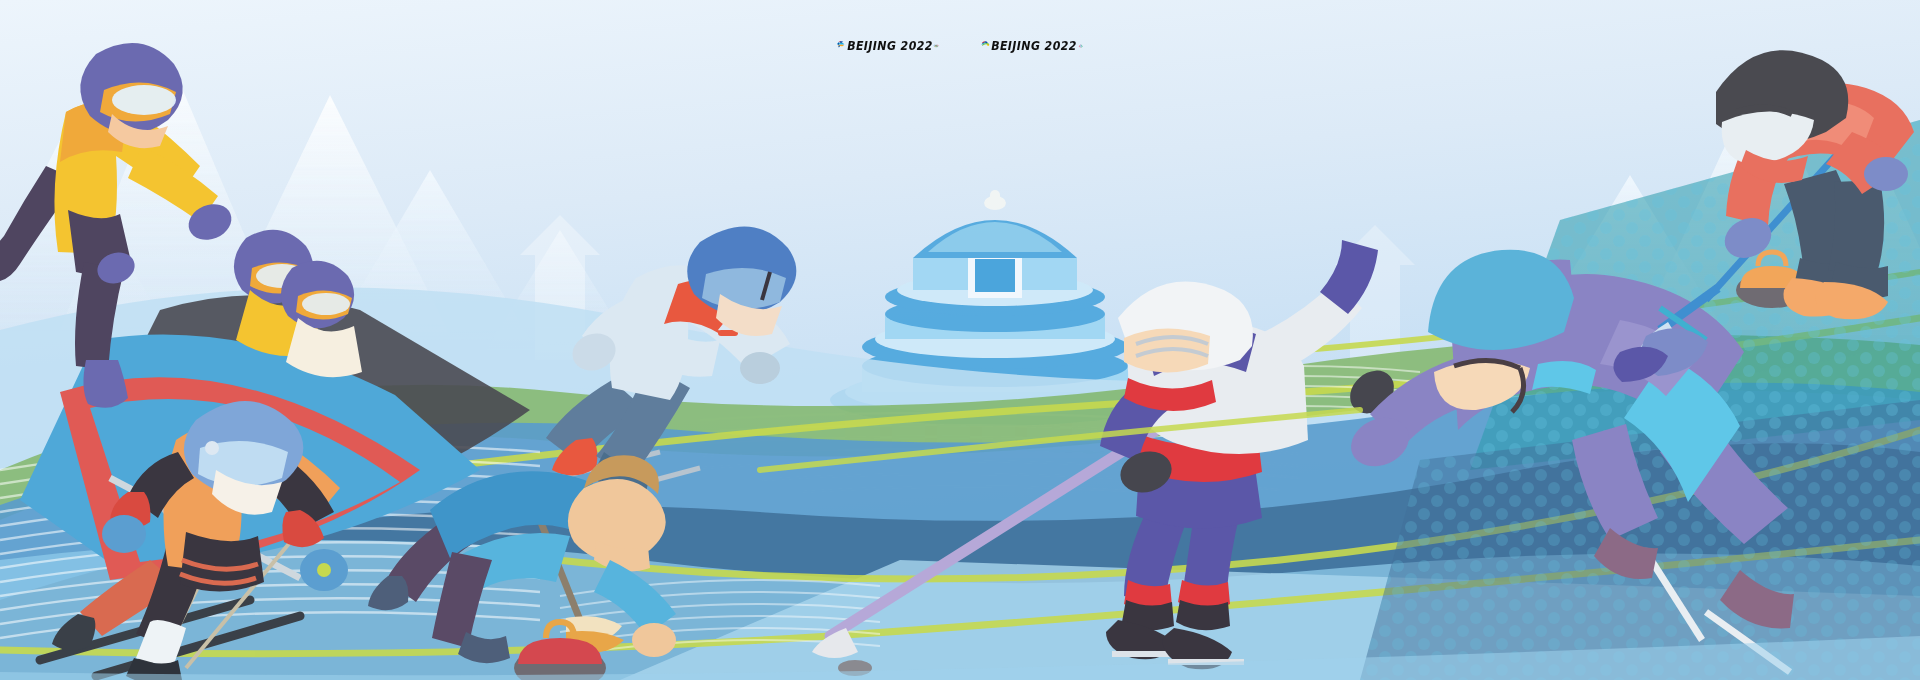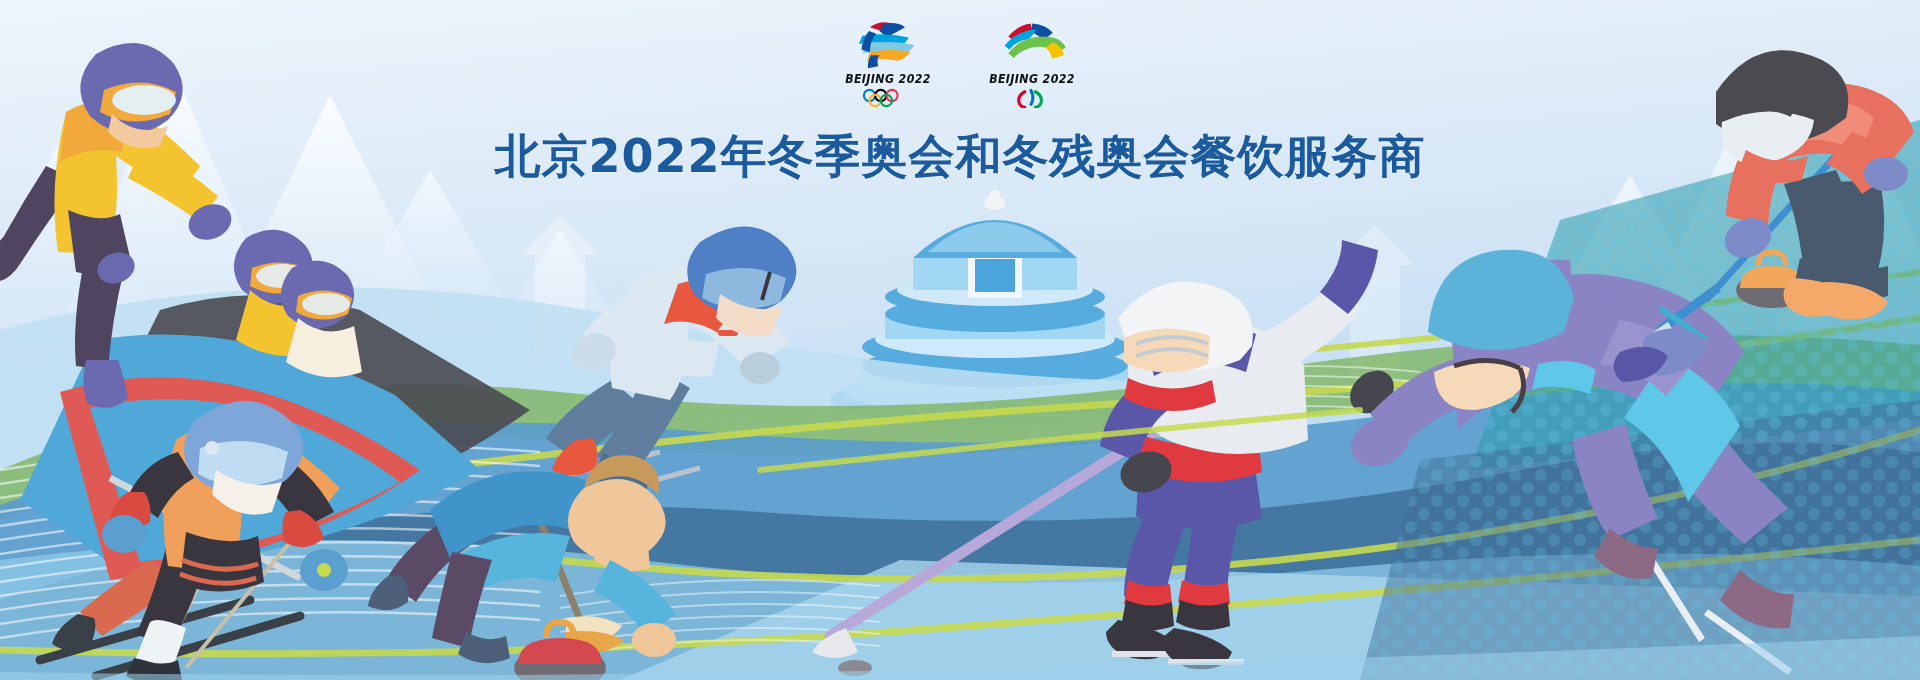--- a/index.html
+++ b/index.html
@@ -13,21 +13,21 @@
   }
   .layer{position:absolute;left:0;top:0;width:1920px;height:680px;}
   svg{display:block;}
 
   
   #header-block{
     position:absolute;left:0;top:18px;width:1920px;
     text-align:center;z-index:60;pointer-events:none;
   }
   #logos{display:flex;justify-content:center;align-items:flex-start;gap:38px;}
-  .logo-unit{width:106px;display:flex;flex-direction:column;align-items:center;}
+  .logo-unit{width:106px;display:flex;flex-direction:row;align-items:center;}
   .logo-mark{height:52px;}
   .logo-word{
     font-family:"DejaVu Sans",sans-serif;
     font-weight:bold;font-style:italic;
     font-size:11px;letter-spacing:.4px;
     color:#101010;margin-top:2px;white-space:nowrap;
     transform:scaleY(1.15);
   }
   .logo-sym{margin-top:3px;height:20px;}
 
@@ -508,16 +508,15 @@
           <g fill="none" stroke-width="5" stroke-linecap="round">
             <path d="M38 6 q-12 6 -9 18 q2 6 9 7" stroke="#e4002b"></path>
             <path d="M48 4 q6 12 0 22" stroke="#0072ce"></path>
             <path d="M55 6 q12 6 9 18 q-2 6 -9 7" stroke="#00a651"></path>
           </g>
         </svg>
       </div>
 
     </div>
 
-    <div id="page-title">北京2022年冬季奥会和冬残奥会餐饮服务商</div>
   </div>
 
 </div>
 
 </body></html>

